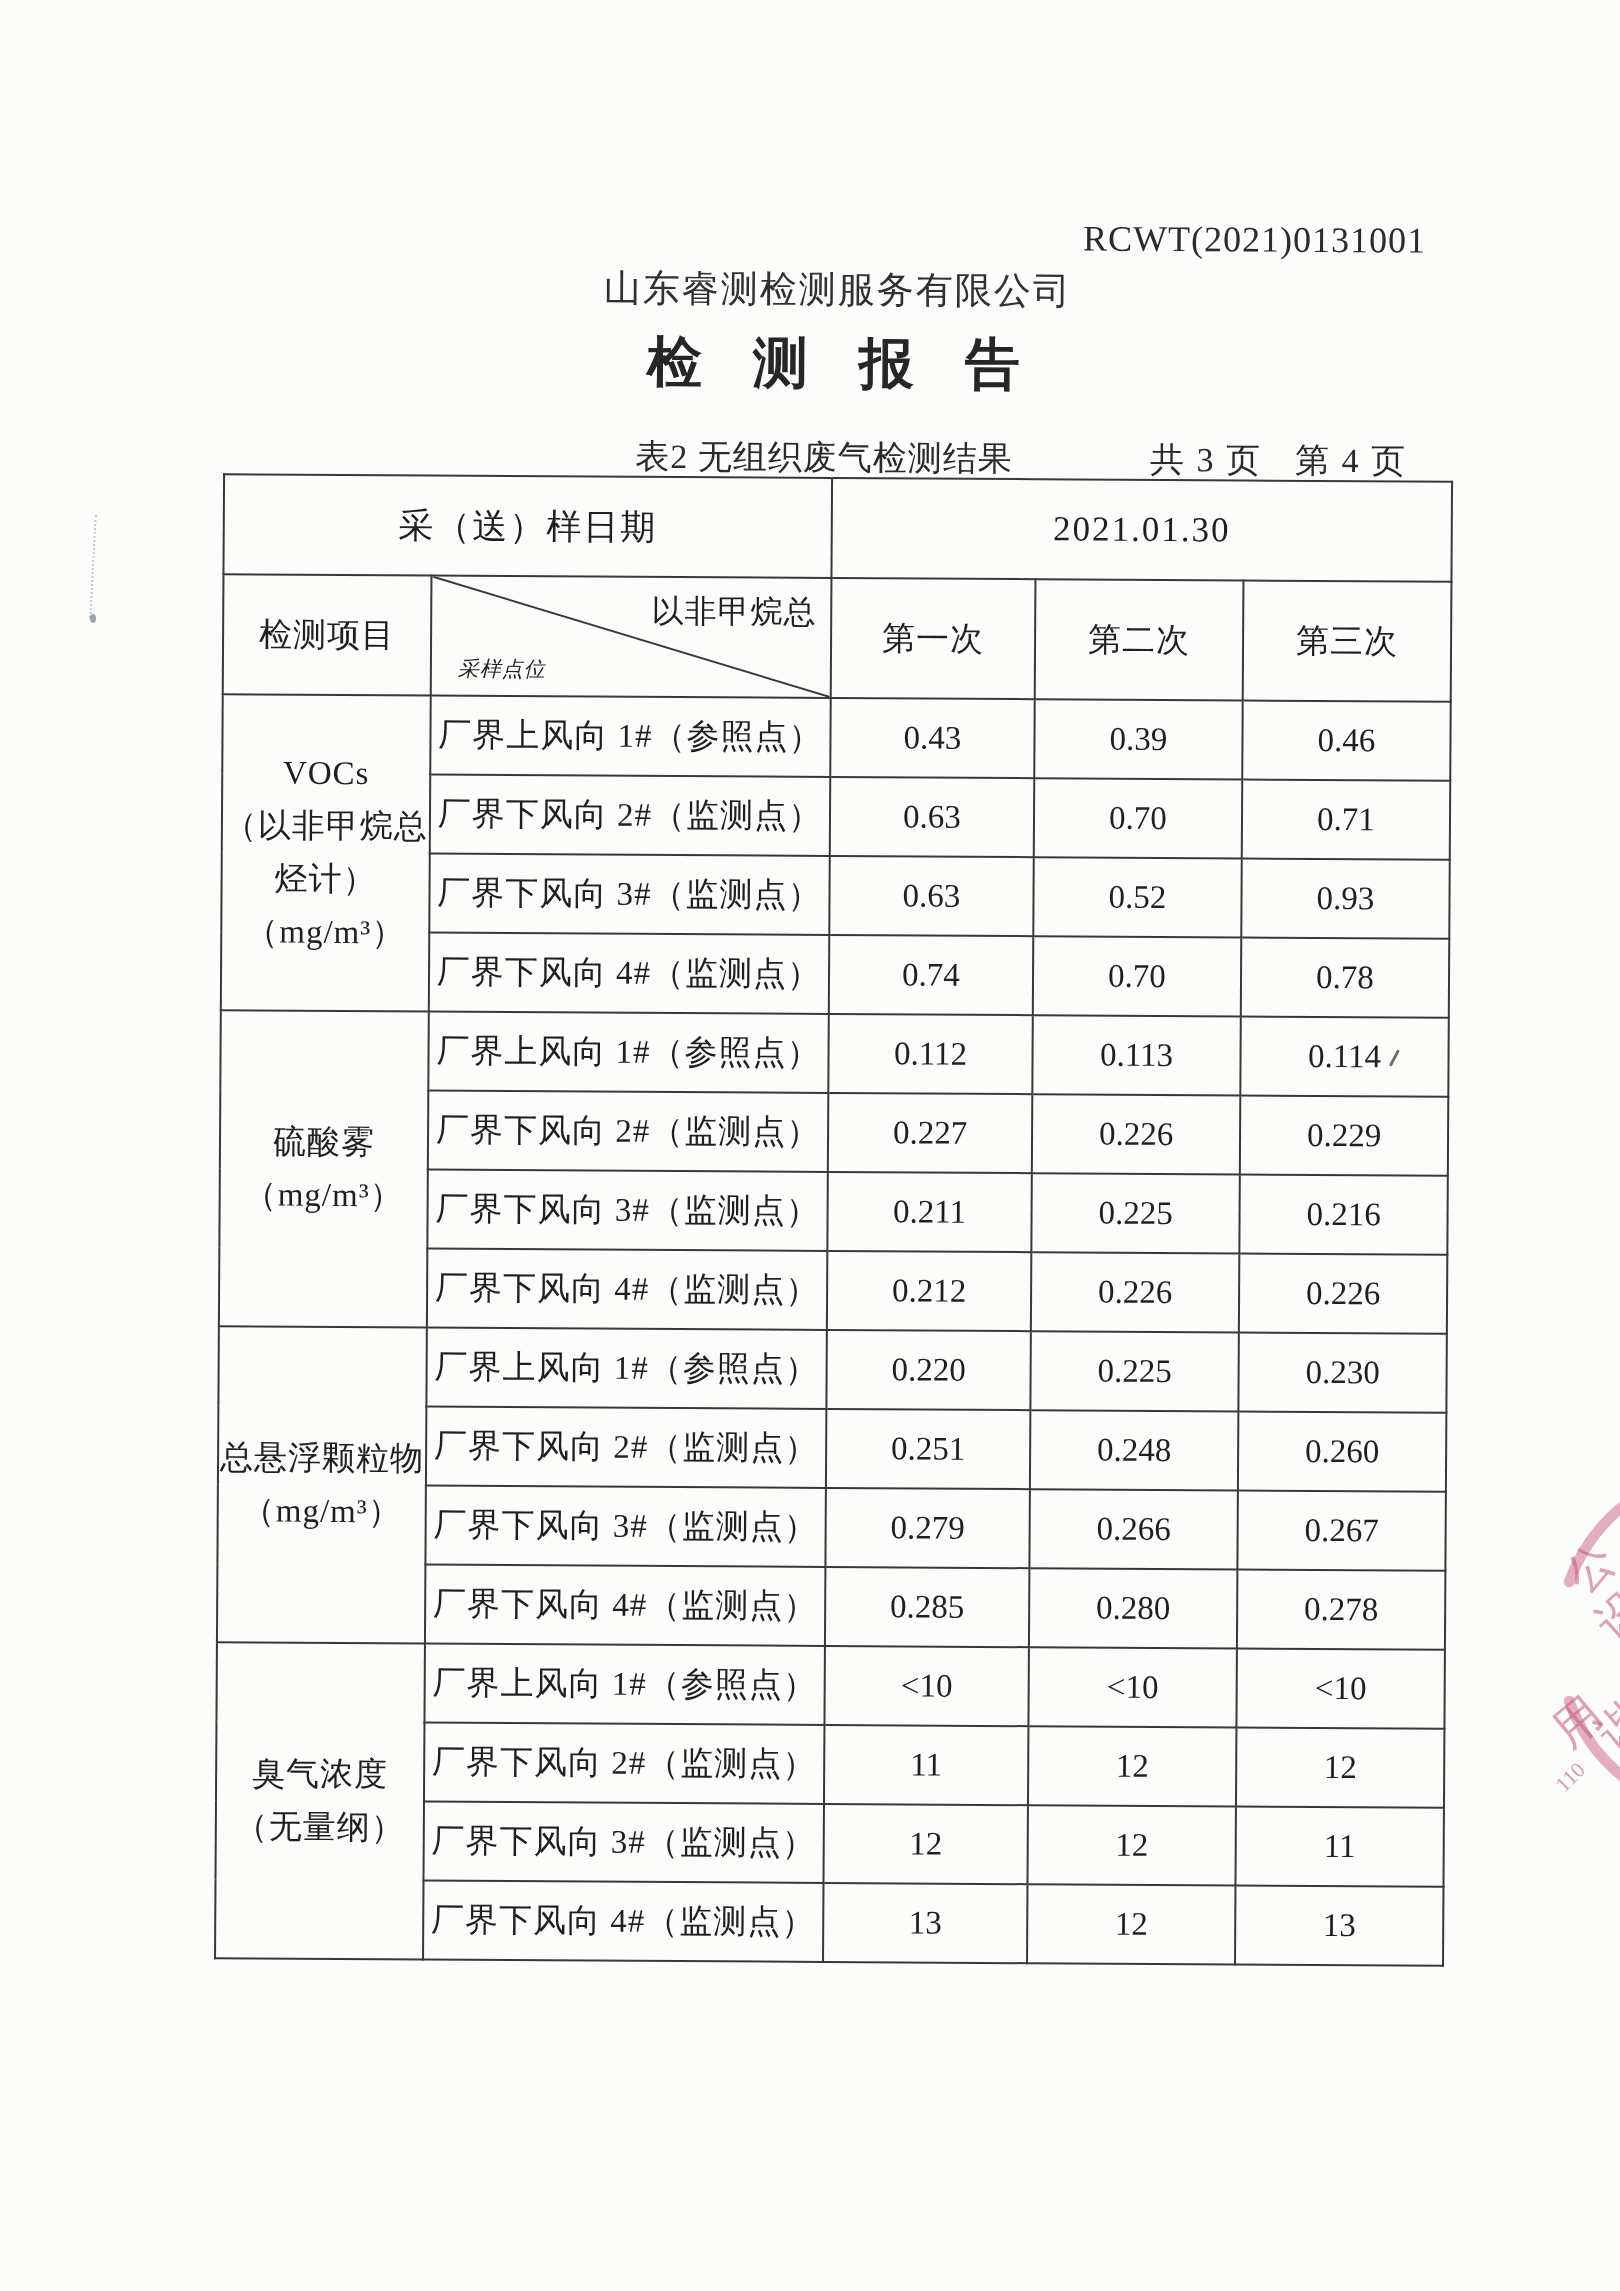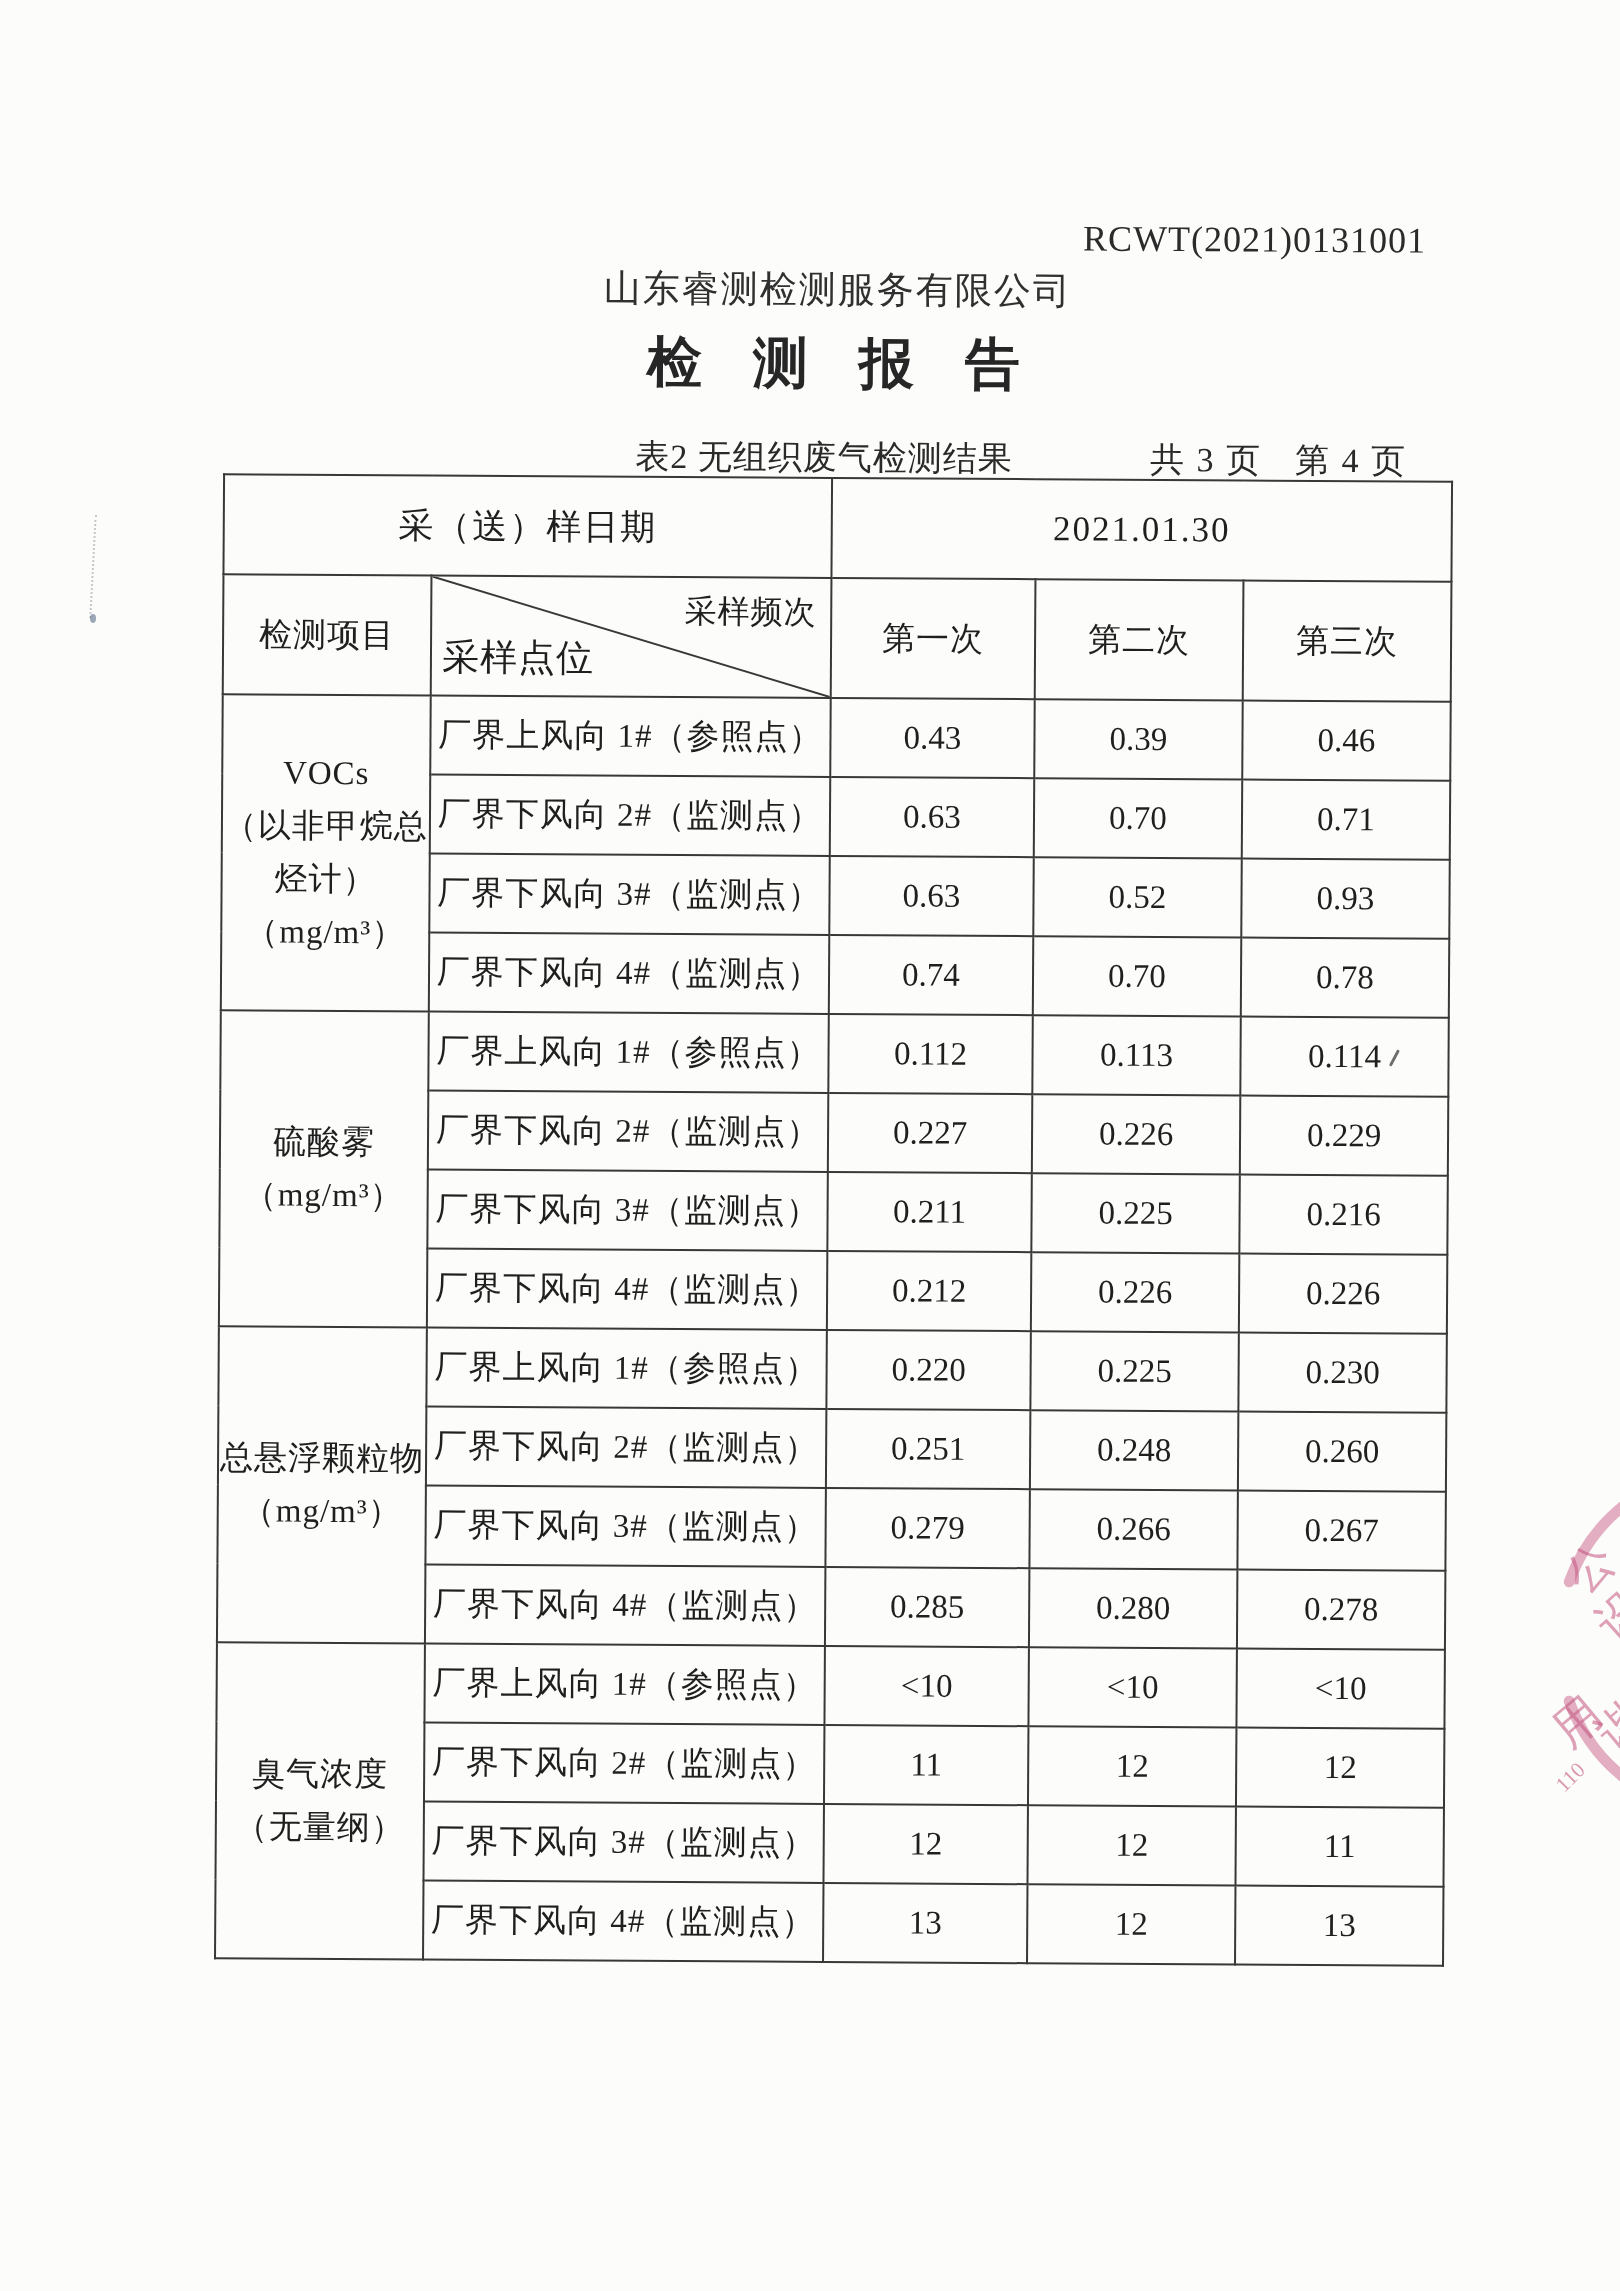--- a/index.html
+++ b/index.html
@@ -50,21 +50,21 @@
   .header-row td{height:118px;font-size:33px;letter-spacing:1px;}
   .data-row td{height:77px;}
   .sec-top td{border-top-width:2.9px;}
   .item-cell{white-space:pre-line;font-size:32px;line-height:1.6;letter-spacing:1px;}
   .point-cell{text-align:left;padding-left:13.7px;font-size:32px;letter-spacing:1px;}
   .val-cell{font-size:33px;}
 
   .diag-cell{position:relative;}
   .diag-cell svg.diag-line{position:absolute;left:0;top:0;width:100%;height:100%;display:block;}
   .diag-top{position:absolute;top:11.8px;right:13.7px;font-size:32px;letter-spacing:1px;}
-  .diag-bottom{position:absolute;bottom:11.8px;left:10px;font-size:37px;letter-spacing:1px;}
+  .diag-bottom{position:absolute;bottom:11.8px;left:26px;font-size:21px;letter-spacing:1px;font-style:italic;}
 
   
   .stamp{position:absolute;left:1493px;top:1431px;width:127px;height:421px;}
   .stamp path{fill:none;stroke:#c9608a;stroke-width:11;stroke-linecap:round;opacity:.5;}
   .stamp text{fill:#c4567f;font-size:48px;opacity:.55;font-family:"Liberation Serif",serif;}
   .stamp text.digits{font-size:22px;opacity:.6;}
 
   
   .smudge-line{position:absolute;left:92px;top:515px;height:103px;width:0;
     border-left:2.9px dotted rgba(115,120,128,.4);transform:rotate(3deg);}
@@ -101,21 +101,21 @@
         <tr class="date-row">
           <td colspan="2">采（送）样日期</td>
           <td colspan="3">2021.01.30</td>
         </tr>
         <tr class="header-row">
           <td>检测项目</td>
           <td class="diag-cell">
             <svg class="diag-line" viewBox="0 0 100 100" preserveAspectRatio="none">
               <line x1="0" y1="0" x2="100" y2="100" stroke="#383838" stroke-width="2" vector-effect="non-scaling-stroke"></line>
             </svg>
-            <span class="diag-top">采样频次</span>
+            <span class="diag-top">以非甲烷总</span>
             <span class="diag-bottom">采样点位</span>
           </td>
           <td>第一次</td>
           <td>第二次</td>
           <td>第三次</td>
         </tr>
 
         <tr class="data-row sec-top">
           <td class="item-cell" rowspan="4">VOCs
 （以非甲烷总

